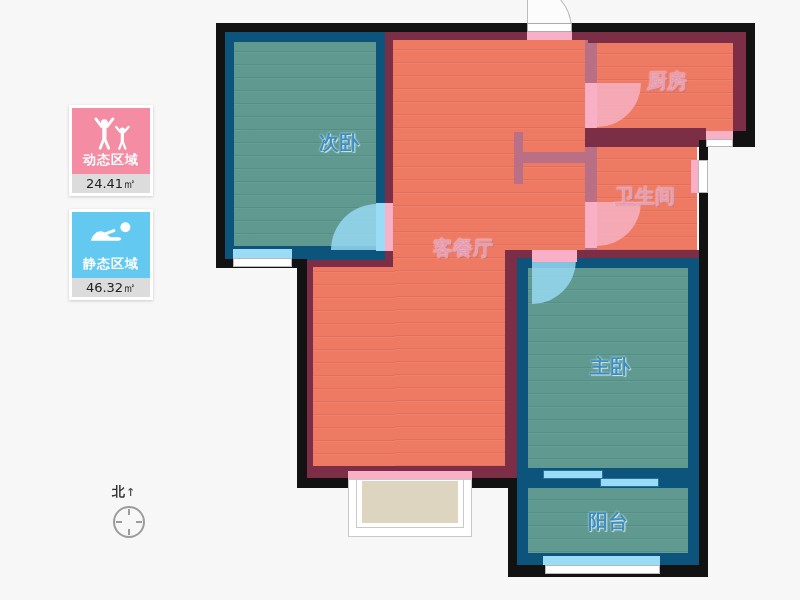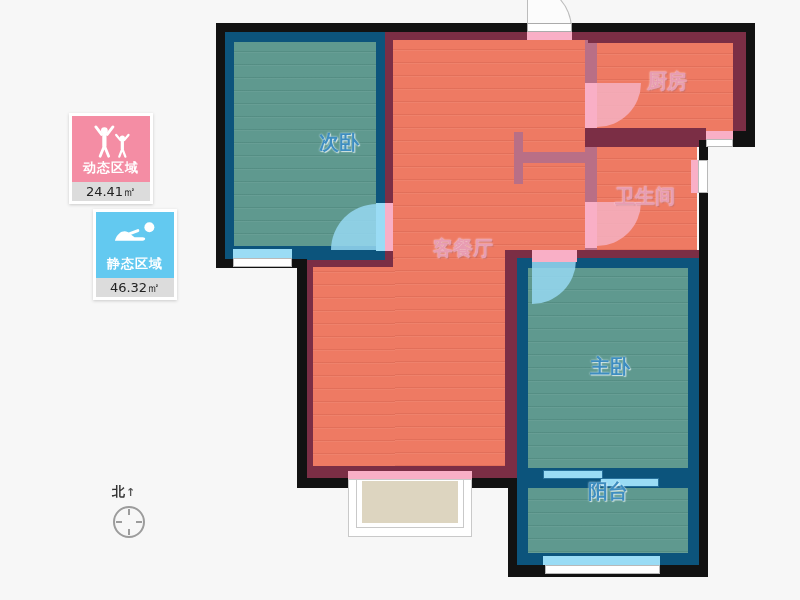--- a/index.html
+++ b/index.html
@@ -128,42 +128,42 @@
   <div class="abs door-pink" style="left:532px;top:250px;width:45px;height:12px;"></div>
 
   <div class="abs door-blue" style="left:543px;top:470px;width:60px;height:9px;border:1px solid #27719c;box-sizing:border-box;"></div>
   <div class="abs door-blue" style="left:600px;top:478px;width:59px;height:9px;border:1px solid #27719c;box-sizing:border-box;"></div>
 
   <div class="room-label label-blue" style="left:303px;top:142px;margin-left:36px;">次卧</div>
   <div class="room-label label-pink" style="left:667px;top:81px;">厨房</div>
   <div class="room-label label-pink" style="left:645px;top:196px;">卫生间</div>
   <div class="room-label label-pink" style="left:463px;top:248px;">客餐厅</div>
   <div class="room-label label-blue" style="left:610px;top:366px;">主卧</div>
-  <div class="room-label label-blue" style="left:608px;top:491px;">阳台</div>
+  <div class="room-label label-blue" style="left:608px;top:521px;">阳台</div>
 
-  <div class="legend-card" style="left:69px;top:113px;">
+  <div class="legend-card" style="left:69px;top:105px;">
     <div class="legend-color bg-dynamic">
       <svg width="42" height="34" viewBox="0 0 44 36">
         <g stroke="#ffffff" fill="none" stroke-linecap="round">
           <circle cx="15" cy="6" r="3.6" fill="#ffffff" stroke="none"></circle>
           <path d="M6 2 L12 10 M24 2 L18 10" stroke-width="3"></path>
           <path d="M15 10 L15 22" stroke-width="4.5"></path>
           <path d="M15 22 L10.5 33 M15 22 L19.5 33" stroke-width="3"></path>
           <circle cx="34" cy="14" r="2.8" fill="#ffffff" stroke="none"></circle>
           <path d="M27.5 10.5 L32 16 M40.5 10.5 L36 16" stroke-width="2.4"></path>
           <path d="M34 16 L34 25" stroke-width="3.4"></path>
           <path d="M34 25 L30.8 33.5 M34 25 L37.2 33.5" stroke-width="2.4"></path>
         </g>
       </svg>
       <div class="legend-label">动态区域</div>
     </div>
     <div class="legend-strip">24.41㎡</div>
   </div>
 
-  <div class="legend-card" style="left:69px;top:209px;margin-left:24px;">
+  <div class="legend-card" style="left:69px;top:209px;">
     <div class="legend-color bg-static">
       <svg width="46" height="30" viewBox="0 0 48 30" style="top:6px;">
         <circle cx="39" cy="9" r="5.2" fill="#ffffff"></circle>
         <path d="M3 23 C6 13.5, 14 10.5, 19 16 L23.5 19.5 L32 19.5 C35.5 19.5 35.5 23 32 23 Z" fill="#ffffff"></path>
         <path d="M18 16 L27 12.5" stroke="#ffffff" stroke-width="3" stroke-linecap="round" fill="none"></path>
       </svg>
       <div class="legend-label">静态区域</div>
     </div>
     <div class="legend-strip">46.32㎡</div>
   </div>

